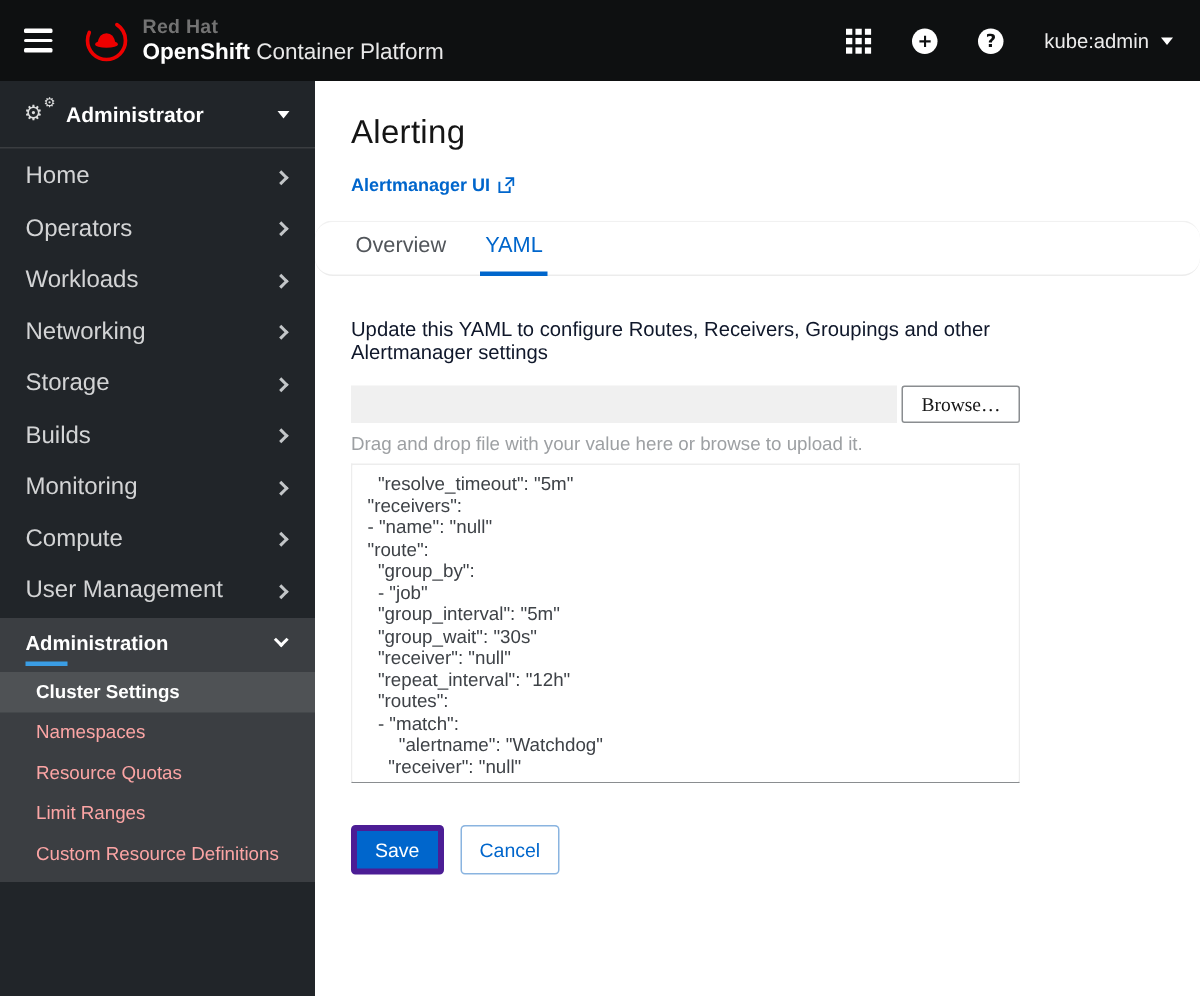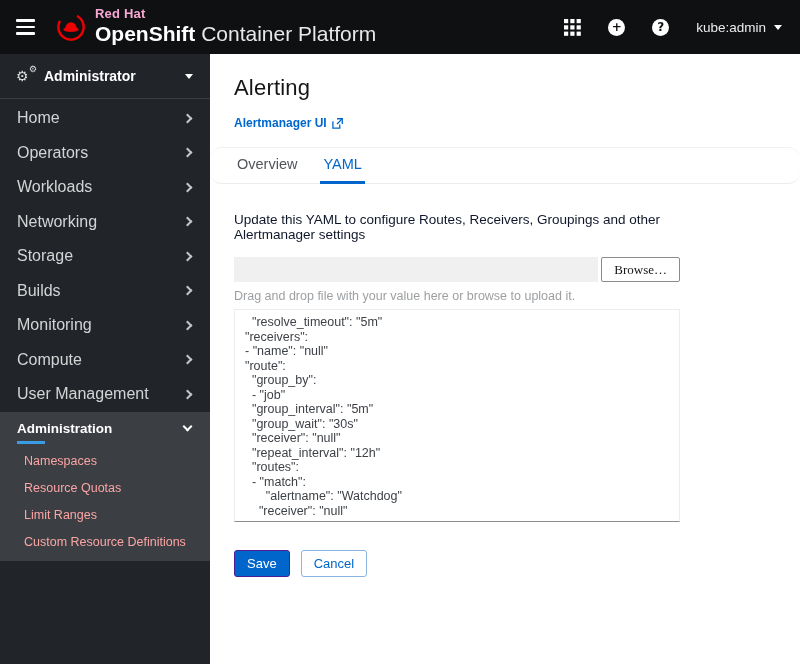--- a/index.html
+++ b/index.html
@@ -12,22 +12,22 @@
     padding-right: 18px;
   }
   .hamburger {
     width: 50px; height: 54px; background: transparent; border: none; cursor: pointer;
     display: flex; flex-direction: column; justify-content: center; align-items: center; gap: 4px;
   }
   .hamburger span { display: block; width: 19px; height: 2.5px; background: #fff; border-radius: 1px; }
   .brand { display: flex; align-items: center; gap: 9px; margin-left: 6px; }
   .brand-logo { width: 30px; height: 30px; flex: 0 0 auto; }
   .brand-text { line-height: 1.15; }
-  .brand-line1 { font-size: 13px; font-weight: 700; color: #f9a8d4; letter-spacing: .2px; }
-  .brand-line2 { font-size: 21px; color: #fff; }
+  .brand-line1 { font-size: 13px; font-weight: 700; color: #737373; letter-spacing: .2px; }
+  .brand-line2 { font-size: 15px; color: #fff; }
   .brand-line2 .b { font-weight: 700; }
   .brand-line2 .l { font-weight: 400; color: #e8e8e8; }
   .mast-actions { margin-left: auto; display: flex; align-items: center; gap: 27px; }
   .icon-btn { background: transparent; border: none; cursor: pointer; display: flex; align-items: center; }
   .circle-glyph {
     width: 17px; height: 17px; border-radius: 50%; background: #fff; color: #0e1011;
     font-size: 12px; font-weight: 700; display: flex; align-items: center; justify-content: center;
     line-height: 1; font-family: "DejaVu Sans", sans-serif;
   }
   .user-menu { display: flex; align-items: center; gap: 8px; background: none; border: none; cursor: pointer; }
@@ -87,21 +87,21 @@
   .helper { font-size: 12.5px; color: #9da0a3; margin: 7px 0 6px; }
   .yaml-area {
     width: 100%; height: 213px; resize: none; display: block;
     border: 1px solid #ededed; border-bottom-color: #8a8d90;
     padding: 5px 10px; font-family: "Liberation Sans", sans-serif;
     font-size: 12.5px; line-height: 14.5px; color: #3e4247;
     white-space: pre; overflow: auto; outline: none; background: #fff;
   }
   .actions { margin-top: 28px; display: flex; gap: 11px; }
   .btn { font-family: inherit; font-size: 13px; border-radius: 3px; cursor: pointer; padding: 5px 12px; }
-  .btn-primary { background: #0066cc; color: #fff; border: 1px solid #4c1d95; }
+  .btn-primary { background: #0066cc; color: #fff; border: 4px solid #4c1d95; }
   .btn-secondary { background: #fff; color: #0066cc; border: 1px solid #8ab4e0; }
 </style>
 </head>
 <body>
 
 <header class="masthead">
   <button class="hamburger">
     <span></span>
     <span></span>
     <span></span>
@@ -198,20 +198,23 @@
       </li>
     </ul>
 
     <div class="admin-section">
       <div class="admin-header">
         <span class="admin-label">Administration</span>
         <span class="chev down"></span>
       </div>
       <div class="admin-underline"></div>
       <ul class="sub-list">
+        <li class="sub-item active">
+            <span>Cluster Settings</span>
+          </li>
         <li class="sub-item">
             <span>Namespaces</span>
           </li>
         <li class="sub-item">
             <span>Resource Quotas</span>
           </li>
         <li class="sub-item">
             <span>Limit Ranges</span>
           </li>
         <li class="sub-item">

